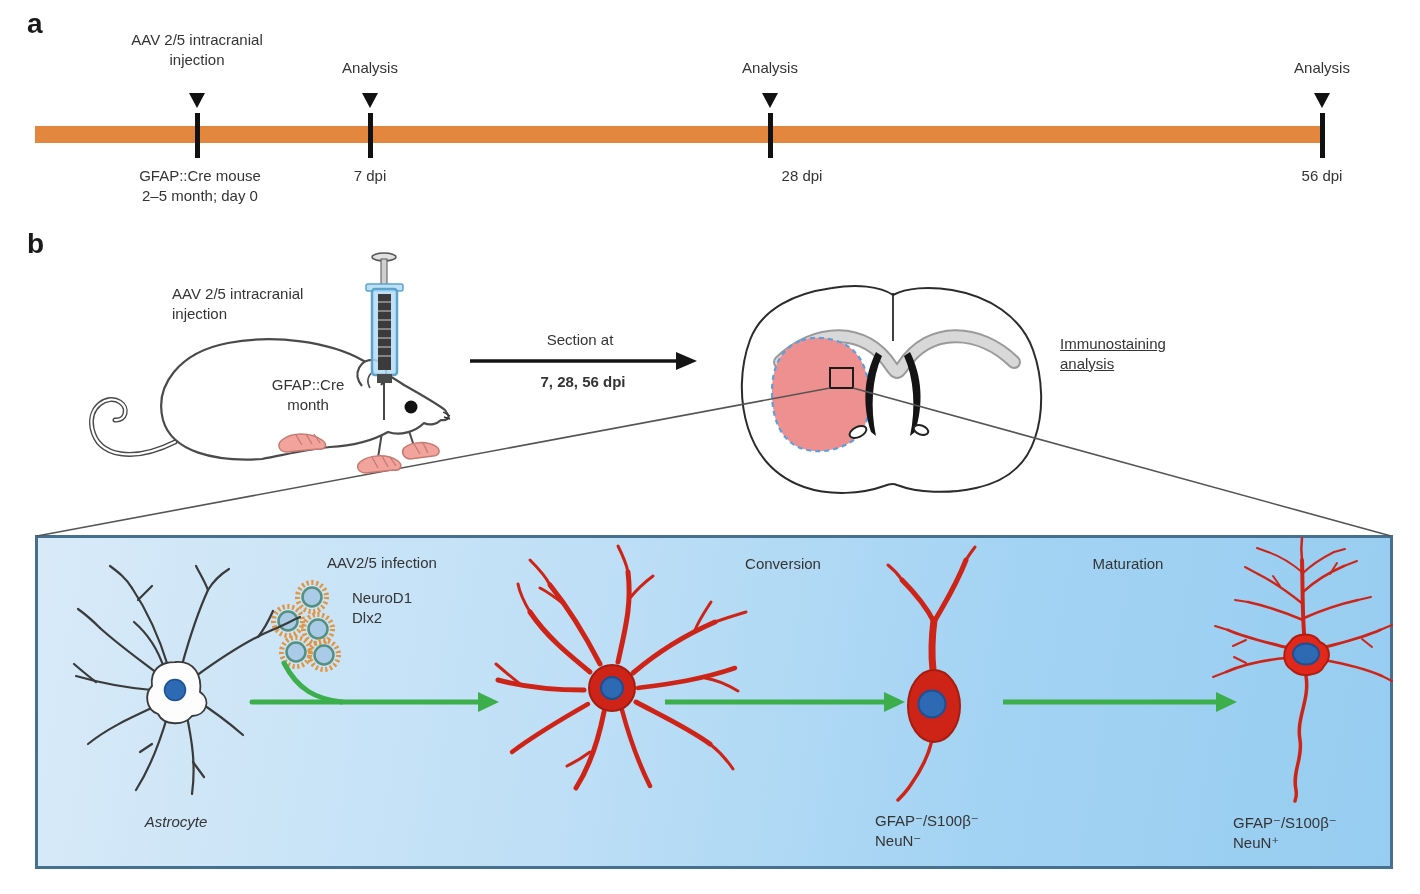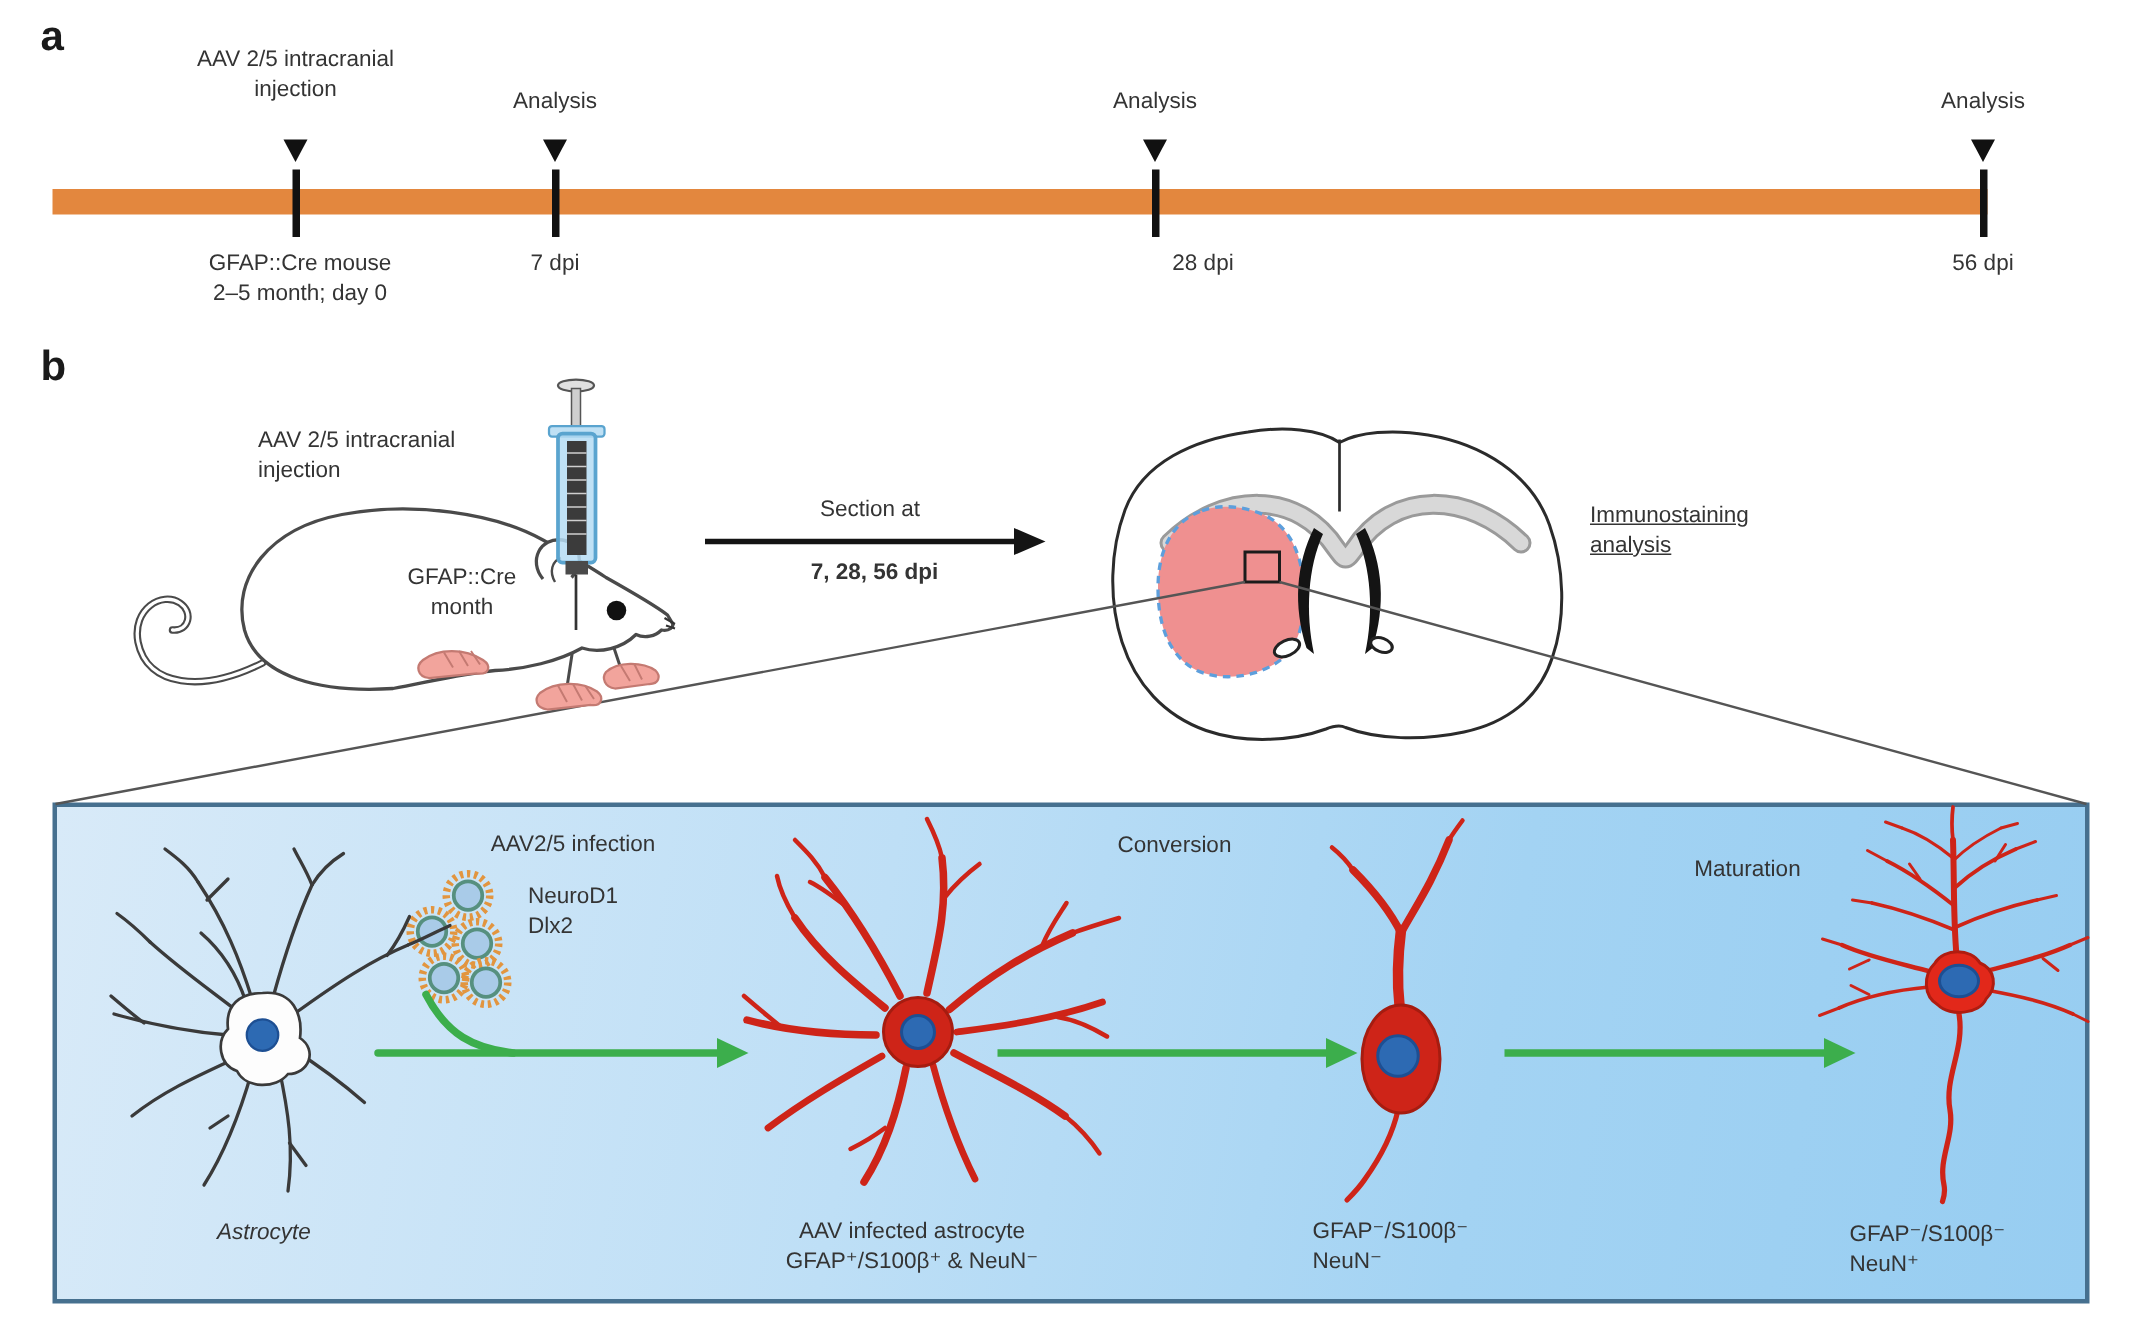--- a/index.html
+++ b/index.html
@@ -269,23 +269,21 @@
 month</div>
     <div class="t ctr" style="left:580px;top:330px;">Section at</div>
     <div class="t ctr" style="left:583px;top:372px;font-weight:bold;">7, 28, 56 dpi</div>
     <div class="t" style="left:1060px;top:334px;text-decoration:underline;">Immunostaining
 analysis</div>
 
     <div class="t ctr" style="left:382px;top:553px;">AAV2/5 infection</div>
     <div class="t" style="left:352px;top:588px;">NeuroD1
 Dlx2</div>
     <div class="t ctr" style="left:783px;top:554px;">Conversion</div>
-    <div class="t ctr" style="left:1165px;top:554px;margin-top:16px;">Maturation</div>
+    <div class="t ctr" style="left:1128px;top:554px;">Maturation</div>
 
     <div class="t ctr" style="left:176px;top:812px;font-style:italic;">Astrocyte</div>
-    <div class="t ctr" style="left:608px;top:811px;">AAV infected astrocyte
-GFAP⁺/S100β⁺ &amp; NeuN⁻</div>
     <div class="t" style="left:875px;top:811px;">GFAP⁻/S100β⁻
 NeuN⁻</div>
     <div class="t" style="left:1233px;top:813px;">GFAP⁻/S100β⁻
 NeuN⁺</div>
   </div>
 </div>
 
 </body></html>

